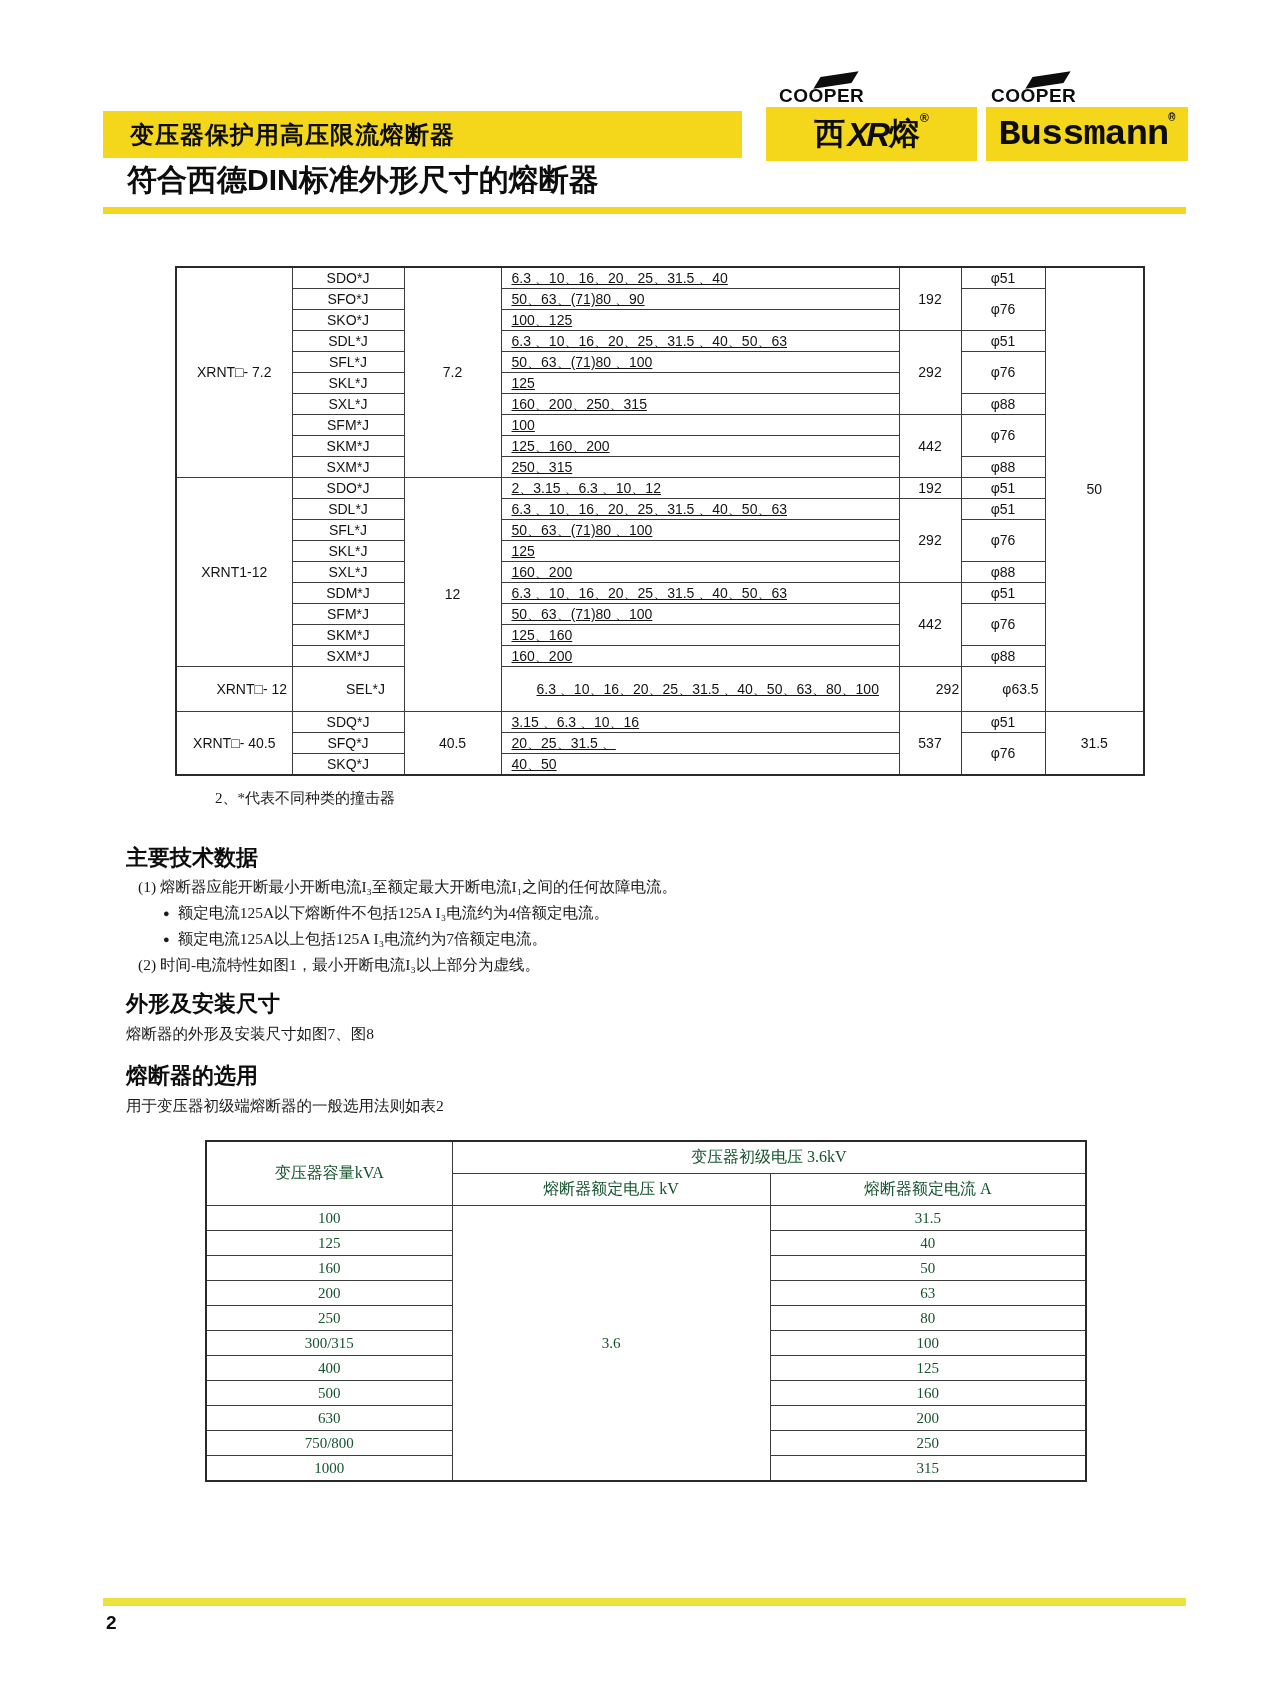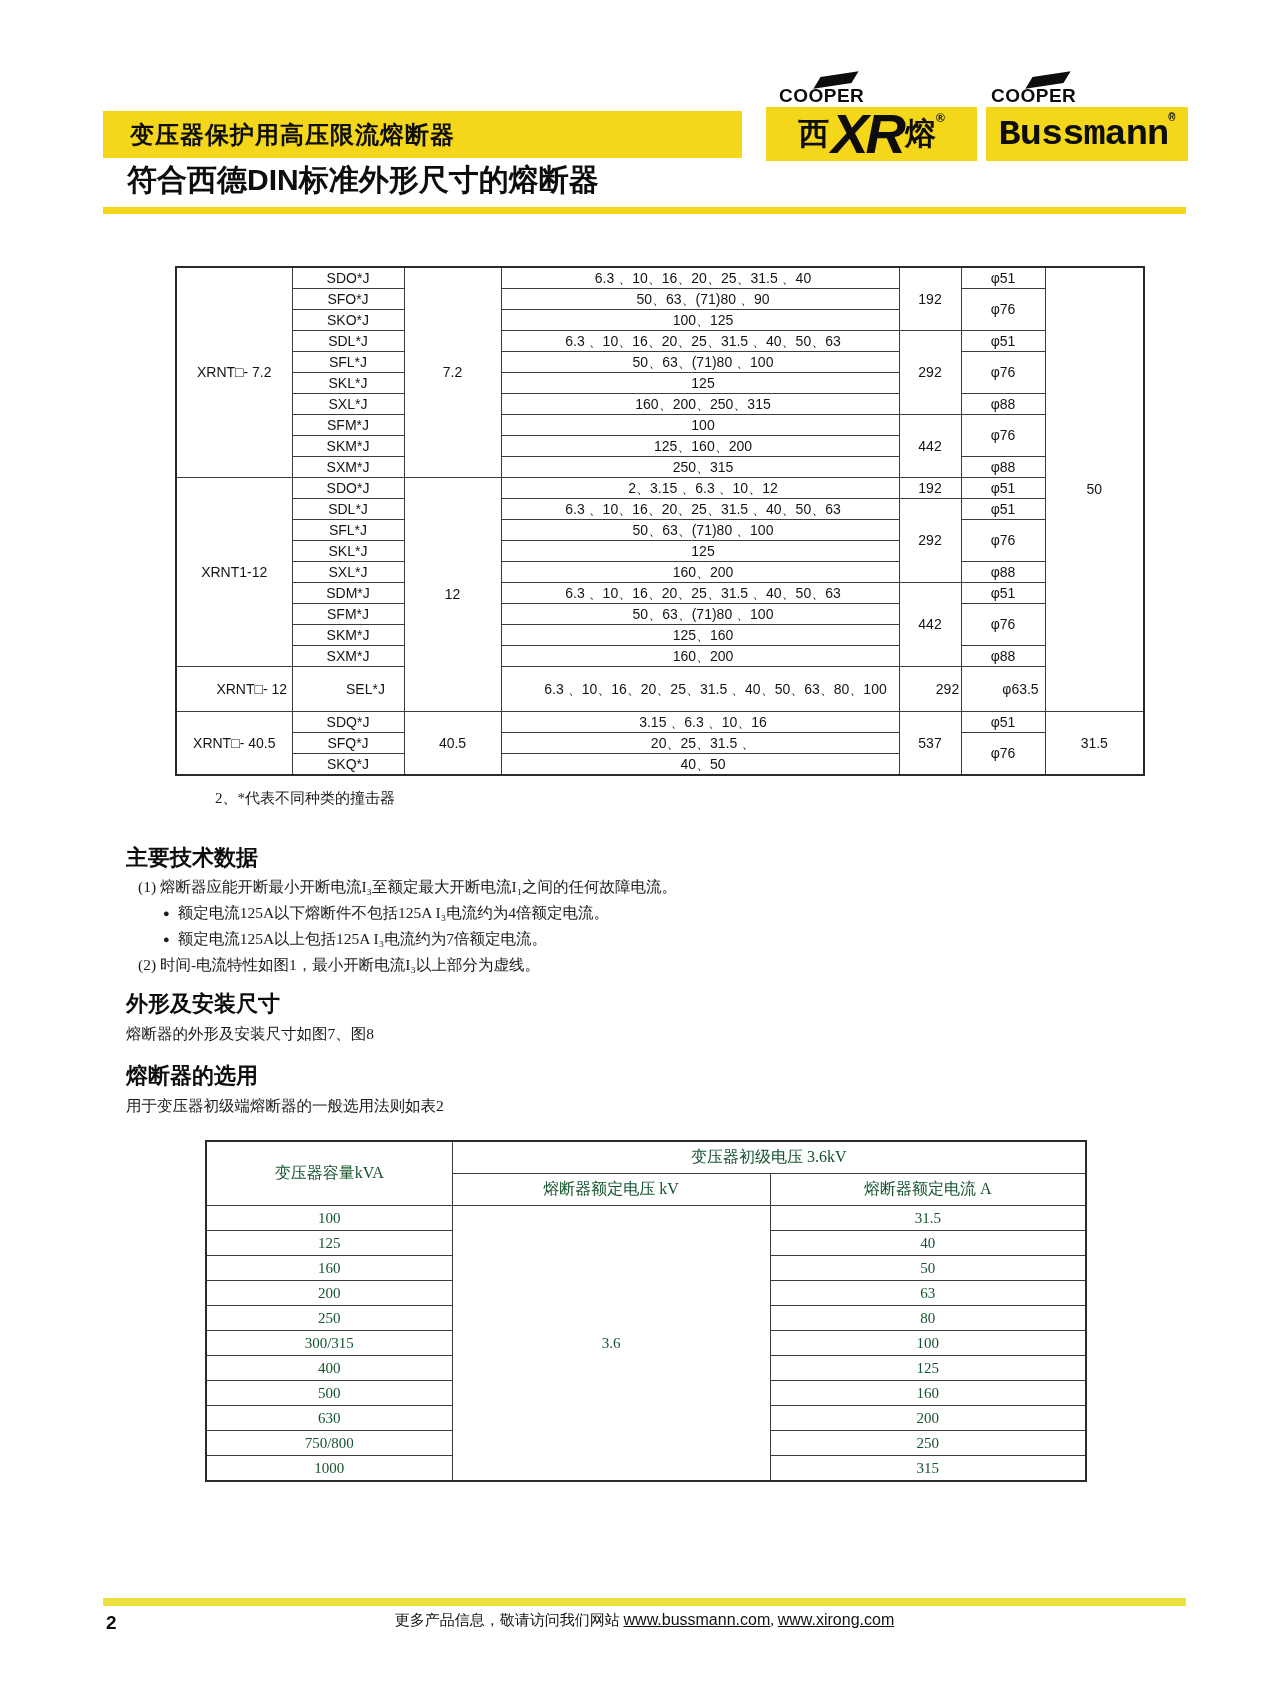--- a/index.html
+++ b/index.html
@@ -19,32 +19,32 @@
   }
   .cooper .flag{
     position:absolute;top:-13px;left:40px;width:34px;height:12px;background:#0d0d0d;
     transform:skewX(-38deg) rotate(-10deg);
   }
   .logo-box{
     position:absolute;top:107px;height:54px;background:var(--yellow);
     display:flex;align-items:center;justify-content:center;color:#0d0d0d;
   }
   .xr-left,.xr-right{font-size:31px;font-weight:700;}
-  .xr-mark{font-size:56px;font-weight:900;font-style:italic;letter-spacing:-3px;line-height:1;margin:0 2px;}
+  .xr-mark{font-size:33px;font-weight:900;font-style:italic;letter-spacing:-3px;line-height:1;margin:0 2px;}
   .reg{font-size:12px;font-weight:700;align-self:flex-start;margin-top:4px;}
   .bussmann{font-size:37px;font-weight:900;letter-spacing:-1px;transform:scaleY(.96);}
   .page-title{position:absolute;left:127px;top:160px;font-size:30px;font-weight:700;color:#0d0d0d;}
   .title-rule{position:absolute;left:103px;top:207px;width:1083px;height:7px;background:var(--yellow);}
   
   .t1{position:absolute;left:175px;top:266px;border-collapse:collapse;table-layout:fixed;}
   .t1 td{
     border:1px solid #3c3c3c;font-size:14px;height:20px;line-height:1.15;
     text-align:center;vertical-align:middle;padding:0;color:#141414;
   }
-  .t1 td.amps{text-align:center;padding-left:10px;padding-right:4px;}
+  .t1 td.amps{text-align:left;padding-left:10px;padding-right:4px;text-decoration:underline;}
   .t1 tr.tall td{height:44px;padding-left:35px;}
   .t1{border:2px solid #2a2a2a;}
   
   .notes{position:absolute;left:181px;top:786px;font-family:"Liberation Serif", serif;font-size:15px;color:#1a1a1a;line-height:25px;}
   .notes .l2{padding-left:34px;}
   .sec-h{position:absolute;left:126px;font-size:22px;font-weight:700;color:#0d0d0d;}
   .body-line{position:absolute;font-family:"Liberation Serif", serif;font-size:15.5px;color:#1a1a1a;}
   .bullet-dot{font-size:11px;margin-right:8px;vertical-align:1px;}
   
   .t2-caption{position:absolute;left:205px;top:1112px;width:880px;text-align:center;font-size:16px;color:#1a1a1a;font-family:"Liberation Serif", serif;}
@@ -313,17 +313,14 @@
         </tr>
     <tr>
           <td>1000</td>
           <td>315</td>
         </tr>
   </tbody>
     </table>
 
   <div class="footer-rule"></div>
   <div class="page-num">2</div>
-  <div class="footer-text">
-    <span>更多产品信息，敬请访问我们网站 </span><span class="url">www.bussmann.com</span><span>, </span><span class="url">www.xirong.com</span>
-  </div>
 
 </div>
 
 </body></html>

